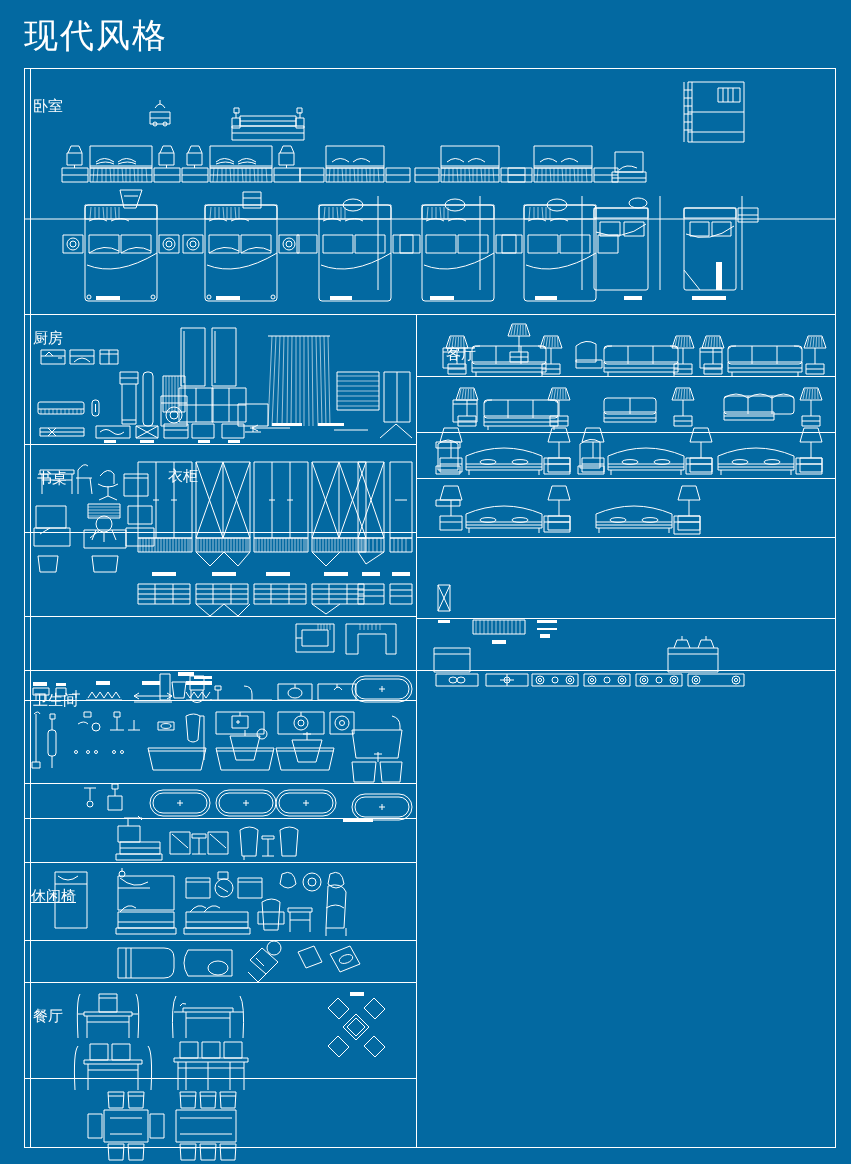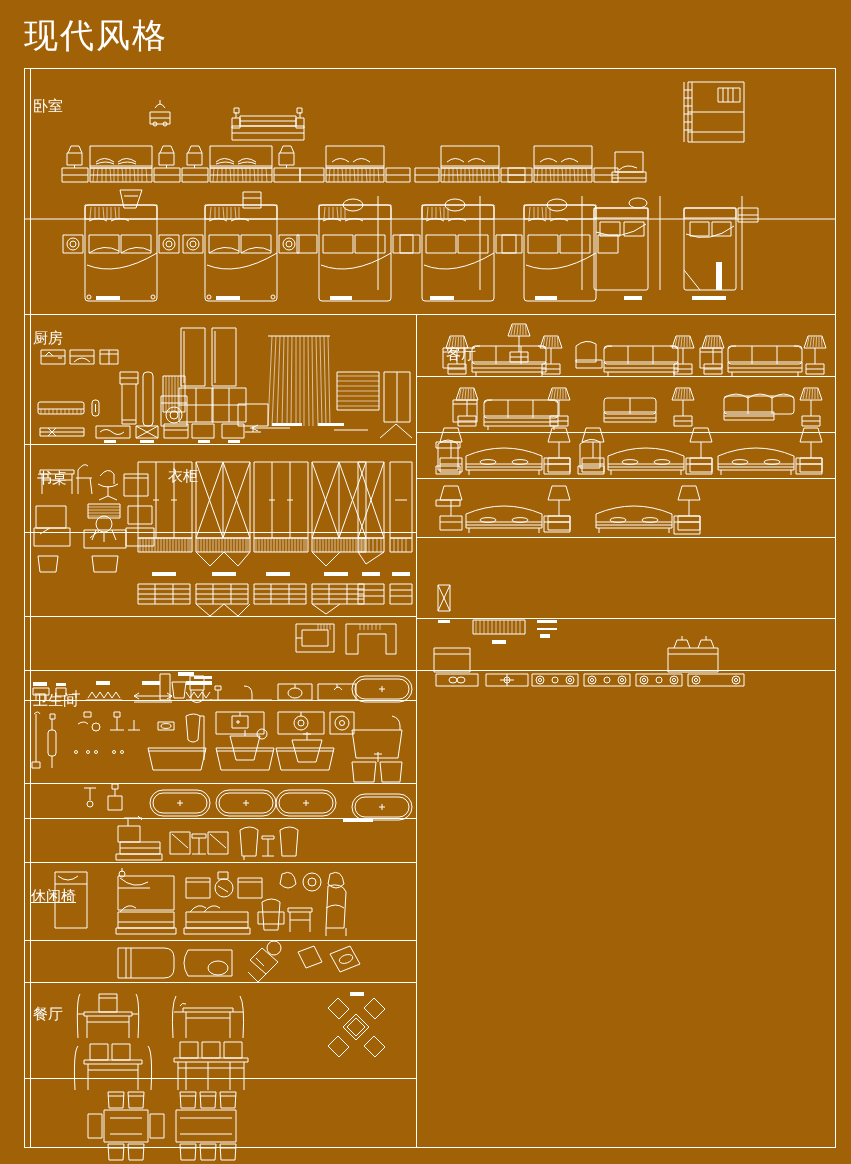--- a/index.html
+++ b/index.html
@@ -1,18 +1,18 @@
 <!DOCTYPE html>
 <html><head>
 <meta charset="utf-8">
 <style>
   html,body{margin:0;padding:0;background:#000;}
   body{width:851px;height:1164px;position:relative;overflow:hidden;
        font-family:"DejaVu Sans","Liberation Sans",sans-serif;}
-  .canvas{position:absolute;inset:0;background:#a16207;}
+  .canvas{position:absolute;inset:0;background:#0369a1;}
   
   #page-title{position:absolute;left:24px;top:16px;color:#ffffff;
      font-size:34px;line-height:38px;letter-spacing:2px;font-weight:400;}
   
   .frame{position:absolute;border:1px solid #ffffff;box-sizing:border-box;}
   .rule{position:absolute;background:#ffffff;}
   .hline{height:1px;}
   .vline{width:1px;}
   .sec-label{position:absolute;color:#fff;font-size:15px;line-height:12px;
      letter-spacing:0px;white-space:nowrap;margin-top:20px;}
@@ -59,21 +59,21 @@
   <div class="rule hline" style="left:24px;top:532px;width:392px;"></div>
   <div class="rule hline" style="left:24px;top:616px;width:392px;"></div>
 
   <div class="sec-label" style="left:33px;top:80px;">卧室</div>
   <div class="sec-label" style="left:33px;top:312px;">厨房</div>
   <div class="sec-label" style="left:37px;top:452px;">书桌</div>
   <div class="sec-label" style="left:168px;top:450px;font-family:Liberation Serif, serif;">衣柜</div>
   <div class="sec-label" style="left:446px;top:328px;">客厅</div>
   <div class="sec-label" style="left:33px;top:676px;font-family:Liberation Mono, monospace;">卫生间</div>
   <div class="sec-label" style="left:31px;top:870px;text-decoration:underline;">休闲椅</div>
-  <div class="sec-label" style="left:33px;top:990px;font-family:Liberation Mono, monospace;">餐厅</div>
+  <div class="sec-label" style="left:33px;top:990px;">餐厅</div>
 
   <svg class="cad" viewBox="0 0 851 1164">
     <defs>
 
       <g id="bedElev">
 
         <g class="w">
           <rect x="0" y="26" width="26" height="14"></rect>
           <line x1="0" y1="33" x2="26" y2="33"></line>
           <rect x="5" y="11" width="15" height="12"></rect>

